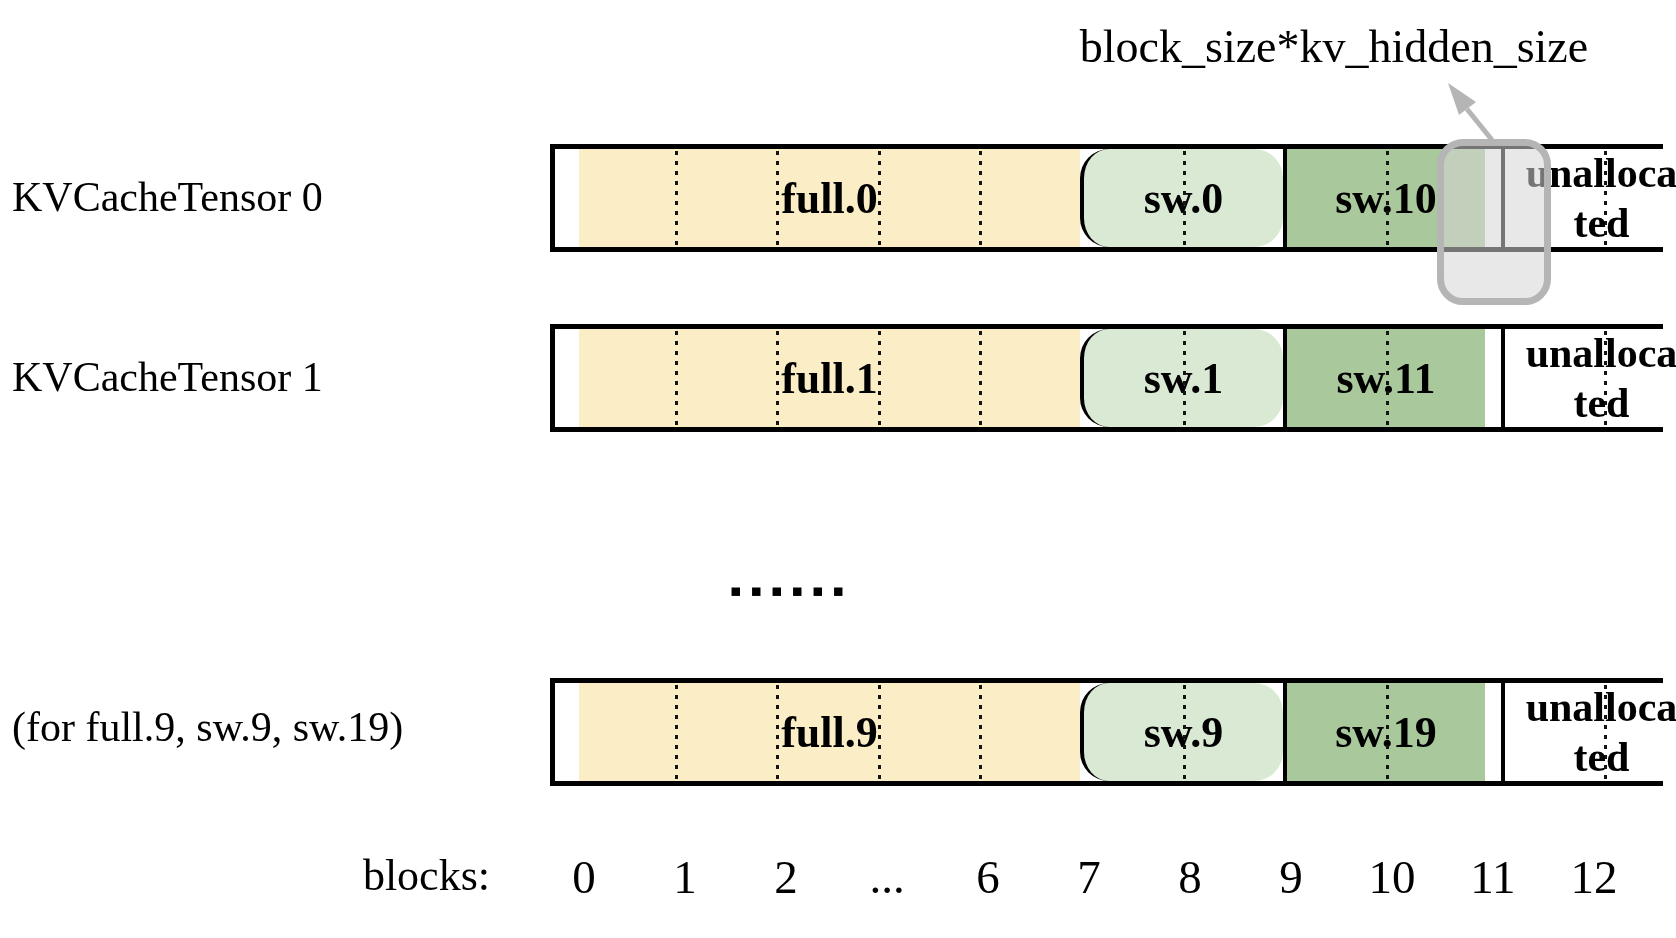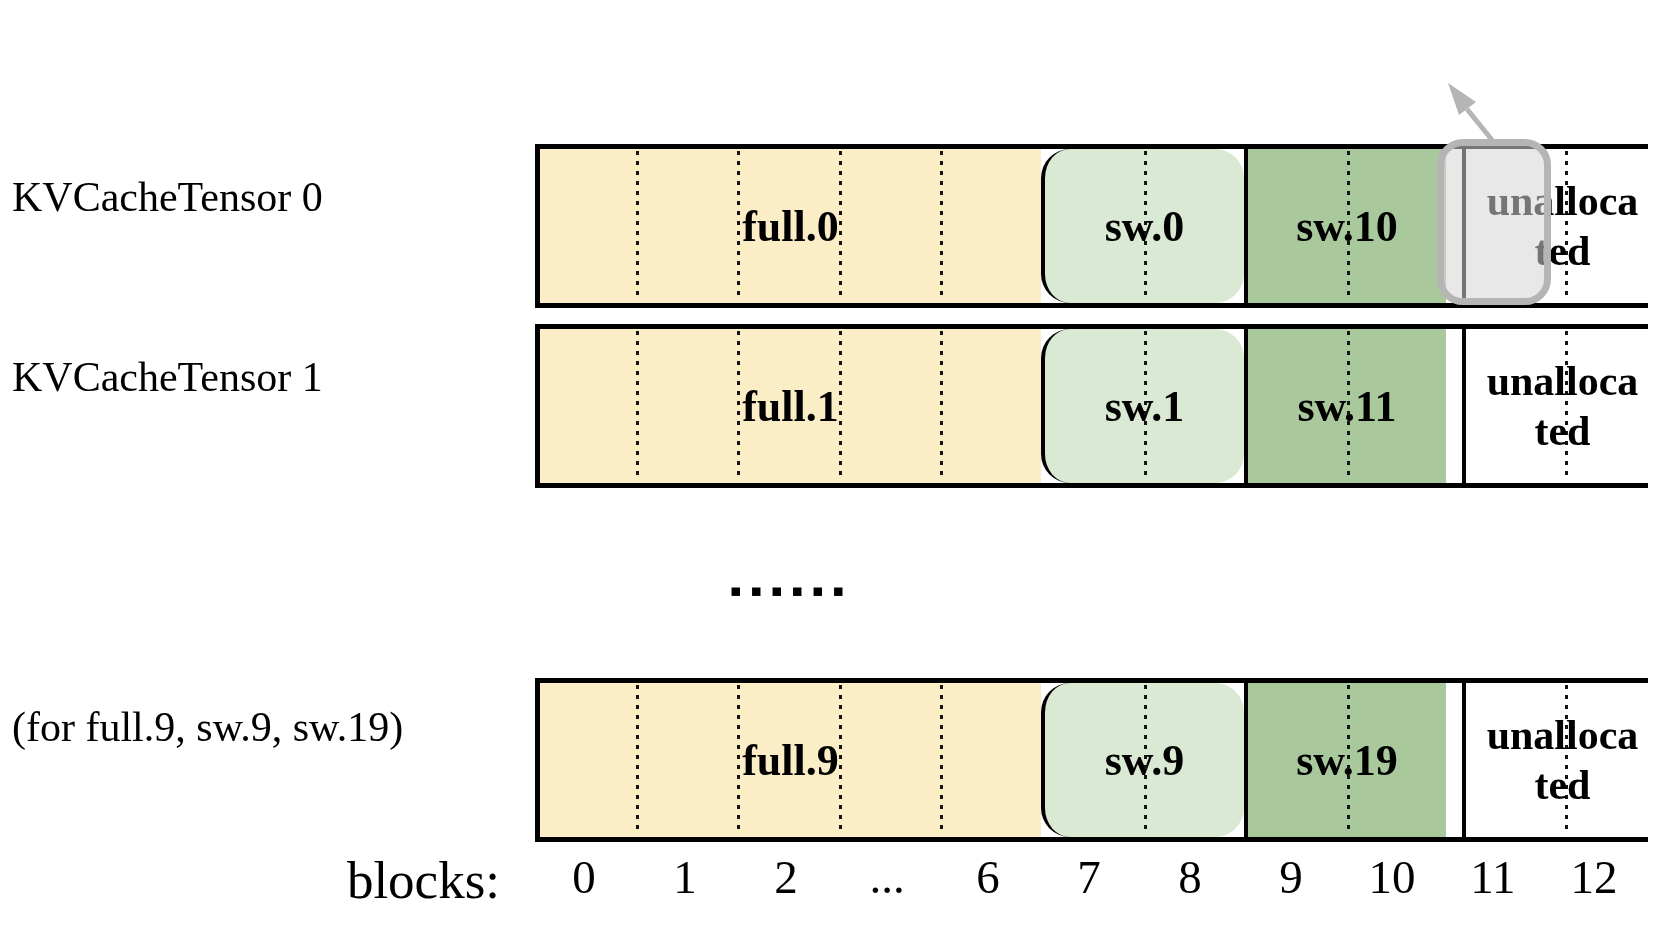--- a/index.html
+++ b/index.html
@@ -9,22 +9,22 @@
   }
   
   .row-label{
     position:absolute;left:12px;width:505px;text-align:left;
     font-size:42px;line-height:55px;
   }
   .row-label .title{display:block;}
   .row-label .subtitle{display:block;}
   
   .bar{
-    position:absolute;left:535px;width:1113px;height:164px;
-    border:5px solid #000;box-sizing:border-box;display:flex;
+    position:absolute;left:550px;width:1113px;height:108px;
+    border:5px solid #000;box-sizing:border-box;display:flex;padding-left:24px;
   }
   .section{
     position:relative;display:flex;align-items:center;justify-content:center;
     font-weight:bold;font-size:44px;box-sizing:border-box;height:100%;
   }
   .sec-full {flex:0 0 501px;background:var(--c-full,#fbeec6);}
   .sec-sw   {flex:0 0 203px;background:var(--c-sw,#d9e9d3);border-left:4px solid #000;border-radius:29px;}
   .sec-sw2  {flex:0 0 202px;background:var(--c-sw2,#a9c89b);border-left:4px solid #000;}
   .sec-un   {flex:0 0 197px;background:var(--c-un,#ffffff);border-left:4px solid #000;margin-left:16px;}
   .dotline{
@@ -48,32 +48,33 @@
   }
   .arrow-svg{position:absolute;left:1425px;top:74px;width:90px;height:80px;z-index:6;}
   
   .ellipsis{
     position:absolute;left:730px;top:580px;width:140px;
     font-family:"DejaVu Sans", sans-serif;font-size:17px;letter-spacing:9px;
     color:#000;
   }
   
   .axis-label{
-    position:absolute;left:310px;top:850px;width:190px;text-align:right;
-    font-size:53px;
+    position:absolute;left:300px;top:850px;width:190px;text-align:right;
+    font-size:44px;
   }
   .tick{
     position:absolute;top:850px;width:100px;text-align:center;font-size:47px;
   }
 </style>
 </head>
 <body>
 
 <div class="canvas">
 
+  <div class="annotation">block_size*kv_hidden_size</div>
   <svg class="arrow-svg" viewBox="0 0 90 80" xmlns="http://www.w3.org/2000/svg">
     <line x1="67" y1="66" x2="42" y2="35" stroke="#b5b5b5" stroke-width="5"></line>
     <polygon points="23,9 51,28 34,41" fill="#b5b5b5"></polygon>
   </svg>
 
   <div class="row-label" style="top:170px">
     <span class="title">KVCacheTensor 0</span>
   </div>
   <div class="bar" style="top:144px">
     <div class="section sec-full">

